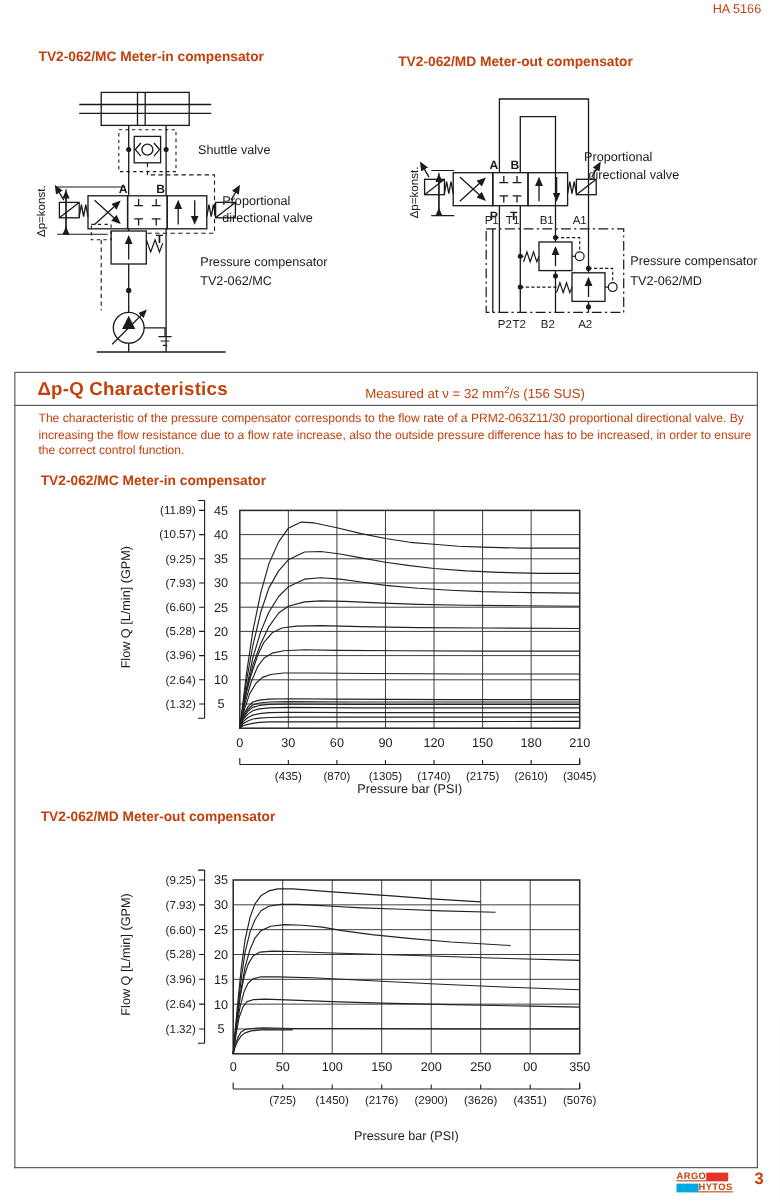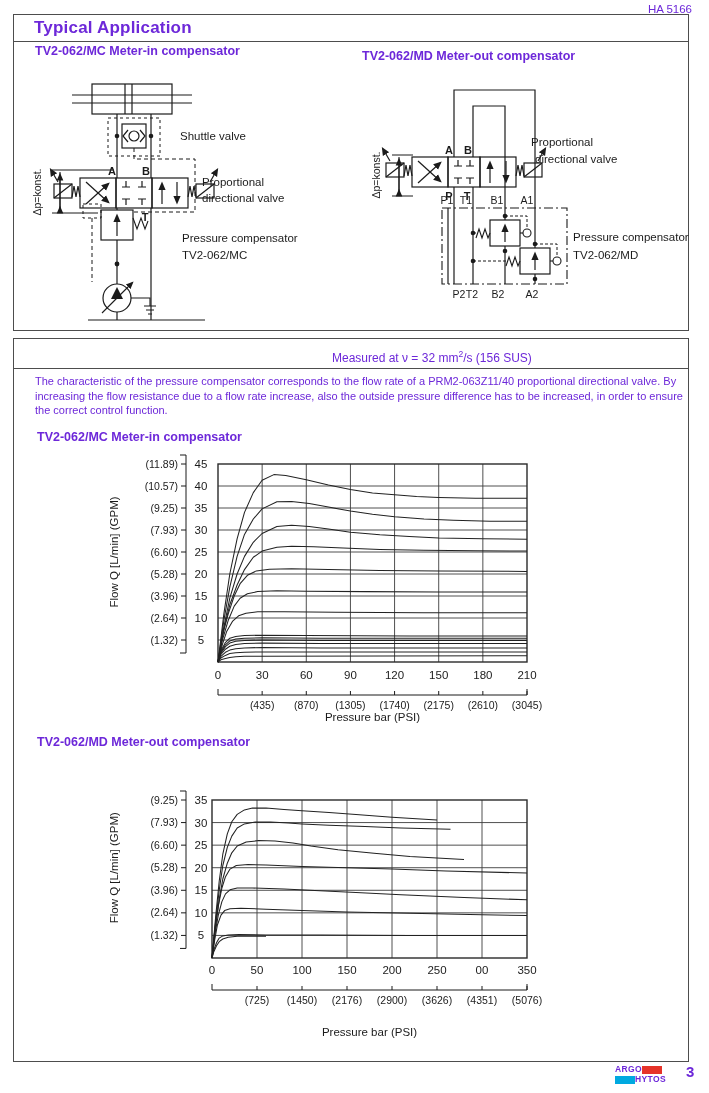--- a/index.html
+++ b/index.html
@@ -1,17 +1,17 @@
 <!DOCTYPE html>
 <html><head>
 <meta charset="utf-8">
 <style>
   html,body{margin:0;padding:0;background:#e8e8e8;}
   .page{position:relative;width:709px;height:1093px;background:#ffffff;
-        font-family:"Liberation Sans",sans-serif;color:#6d28d9;overflow:hidden;margin:0 auto;}
+        font-family:"Liberation Sans",sans-serif;color:#c2410c;overflow:hidden;margin:0 auto;}
   .doc-num{position:absolute;top:3px;right:17px;font-size:11.5px;}
   .sec-box{position:absolute;left:13px;width:676px;border:1.5px solid #4d4d4d;box-sizing:border-box;}
   .sec1{top:14px;height:317px;}
   .sec2-head{top:338px;height:31px;}
   .sec2-body{top:368px;height:694px;border-top:none;}
   .sec-title{font-size:17px;font-weight:bold;padding:3px 0 0 20px;letter-spacing:.2px;}
   .sec2-head .sec-title{display:inline-block;padding-top:5px;}
   .measured{position:absolute;left:318px;top:10px;font-size:12px;text-align:right;}
   .measured sup{font-size:8.5px;}
   .diagram-title{position:absolute;font-size:12.5px;font-weight:bold;}
@@ -21,38 +21,33 @@
   .chart-title{position:absolute;left:37px;font-size:12.5px;font-weight:bold;}
   .ct1{top:430px;} .ct2{top:735px;}
   svg text{font-family:"Liberation Sans",sans-serif;fill:#1b1b1b;}
   .dlab{font-size:11.5px;} .plab{font-size:11px;font-weight:bold;} .pslab{font-size:10.5px;}
   .diag{position:absolute;}
   .d-left{left:20px;top:58px;}
   .d-right{left:355px;top:72px;}
   .chart{position:absolute;left:15px;}
   .c1{top:448px;} .c2{top:752px;}
   .footer-logo{position:absolute;left:615px;top:1065px;line-height:0;}
-  .logo-row{display:flex;align-items:center;height:9px;margin-bottom:1px;}
+  .logo-row{display:flex;align-items:center;height:9px;margin-bottom:1px;text-decoration:underline;}
   .logo-txt{font-size:8.5px;font-weight:bold;letter-spacing:.4px;line-height:9px;}
   .logo-block{width:20px;height:8px;display:inline-block;}
   .logo-row2{padding-left:0;justify-content:flex-end;}
   .page-num{position:absolute;left:686px;top:1063px;font-size:15px;font-weight:bold;}
 </style>
 </head>
 <body>
 
 <div class="page">
 
   <div class="doc-num">HA 5166</div>
 
-  <div class="sec-box sec1">
-    <div style="border-bottom:1.5px solid #4d4d4d;height:26px;">
-      <div class="sec-title">Typical Application</div>
-    </div>
-  </div>
 
   <div class="diagram-title dt-left">TV2-062/MC Meter-in compensator</div>
   <div class="diagram-title dt-right">TV2-062/MD Meter-out compensator</div>
 
   <svg class="diag d-left" width="335" height="272" viewBox="0 0 335 272">
     <defs>
       <marker id="mL" markerWidth="9" markerHeight="9" refX="5" refY="4" orient="auto">
         <path d="M0 1 L7 4 L0 7 z" fill="#1b1b1b"></path>
       </marker>
     </defs>
@@ -212,25 +207,26 @@
     <text class="pslab" x="117" y="226" text-anchor="middle">T2</text>
     <text class="pslab" x="143" y="226" text-anchor="middle">B2</text>
     <text class="pslab" x="177" y="226" text-anchor="middle">A2</text>
     <text class="dlab" x="176" y="74">Proportional</text>
     <text class="dlab" x="180" y="91">directional valve</text>
     <text class="dlab" x="218" y="169">Pressure compensator</text>
     <text class="dlab" x="218" y="187">TV2-062/MD</text>
   </svg>
 
   <div class="sec-box sec2-head" style="position:absolute;">
+    <div class="sec-title">Δp-Q Characteristics</div>
     <div class="measured"><span>Measured at ν = 32 mm</span><sup>2</sup><span>/s (156 SUS)</span></div>
   </div>
   <div class="sec-box sec2-body"></div>
 
-  <div class="paragraph">The characteristic of the pressure compensator corresponds to the flow rate of a PRM2-063Z11/40 proportional directional valve. By increasing the flow resistance due to a flow rate increase, also the outside pressure difference has to be increased, in order to ensure the correct control function.</div>
+  <div class="paragraph">The characteristic of the pressure compensator corresponds to the flow rate of a PRM2-063Z11/30 proportional directional valve. By increasing the flow resistance due to a flow rate increase, also the outside pressure difference has to be increased, in order to ensure the correct control function.</div>
 
   <div class="chart-title ct1">TV2-062/MC Meter-in compensator</div>
   <svg id="chart1-svg" class="chart c1" width="680" height="292" viewBox="0 0 680 292">
       <line x1="247.14285714285714" y1="16" x2="247.14285714285714" y2="214" stroke="#3c3c3c" stroke-width="0.9"></line>
       <line x1="291.2857142857143" y1="16" x2="291.2857142857143" y2="214" stroke="#3c3c3c" stroke-width="0.9"></line>
       <line x1="335.42857142857144" y1="16" x2="335.42857142857144" y2="214" stroke="#3c3c3c" stroke-width="0.9"></line>
       <line x1="379.57142857142856" y1="16" x2="379.57142857142856" y2="214" stroke="#3c3c3c" stroke-width="0.9"></line>
       <line x1="423.7142857142857" y1="16" x2="423.7142857142857" y2="214" stroke="#3c3c3c" stroke-width="0.9"></line>
       <line x1="467.85714285714283" y1="16" x2="467.85714285714283" y2="214" stroke="#3c3c3c" stroke-width="0.9"></line>
       <line x1="203" y1="38" x2="512" y2="38" stroke="#3c3c3c" stroke-width="0.9"></line>

